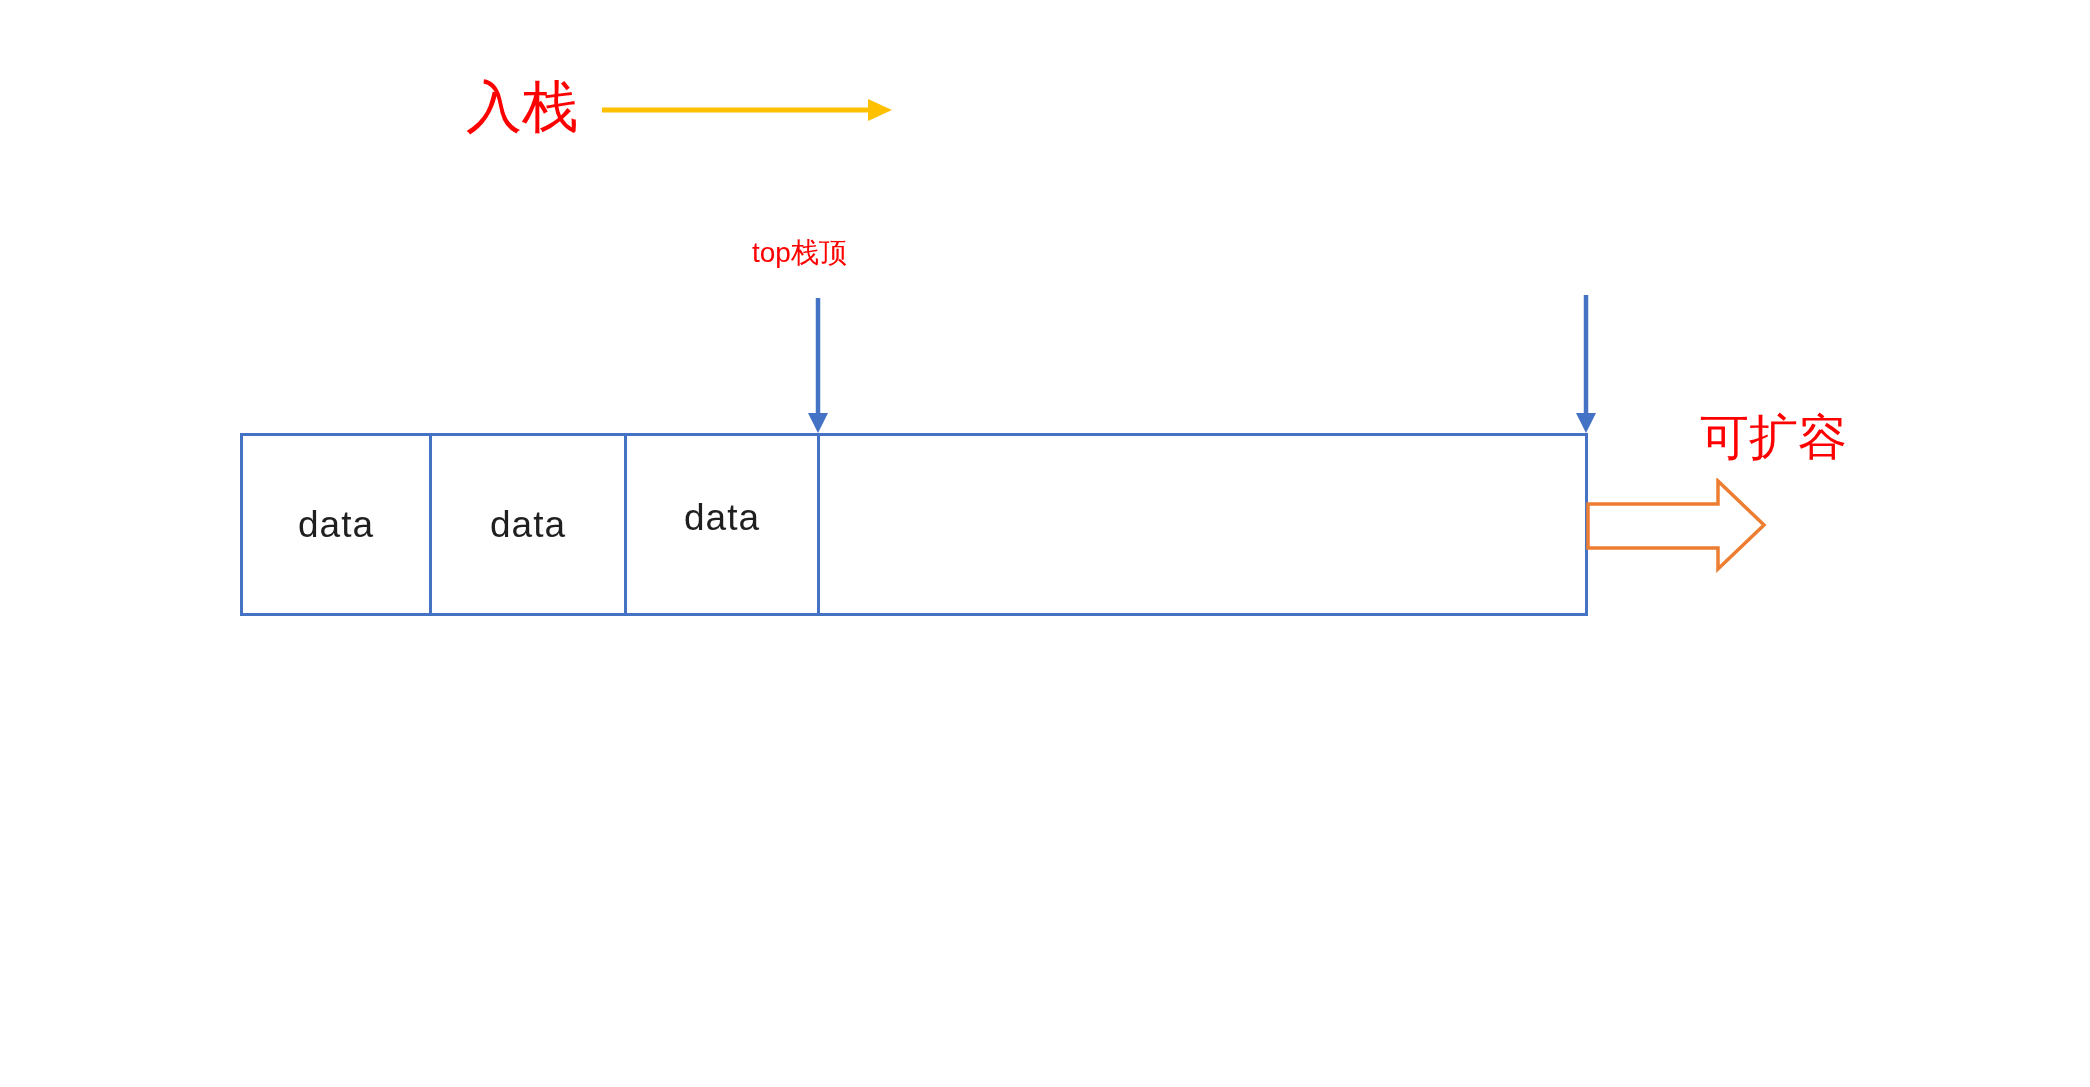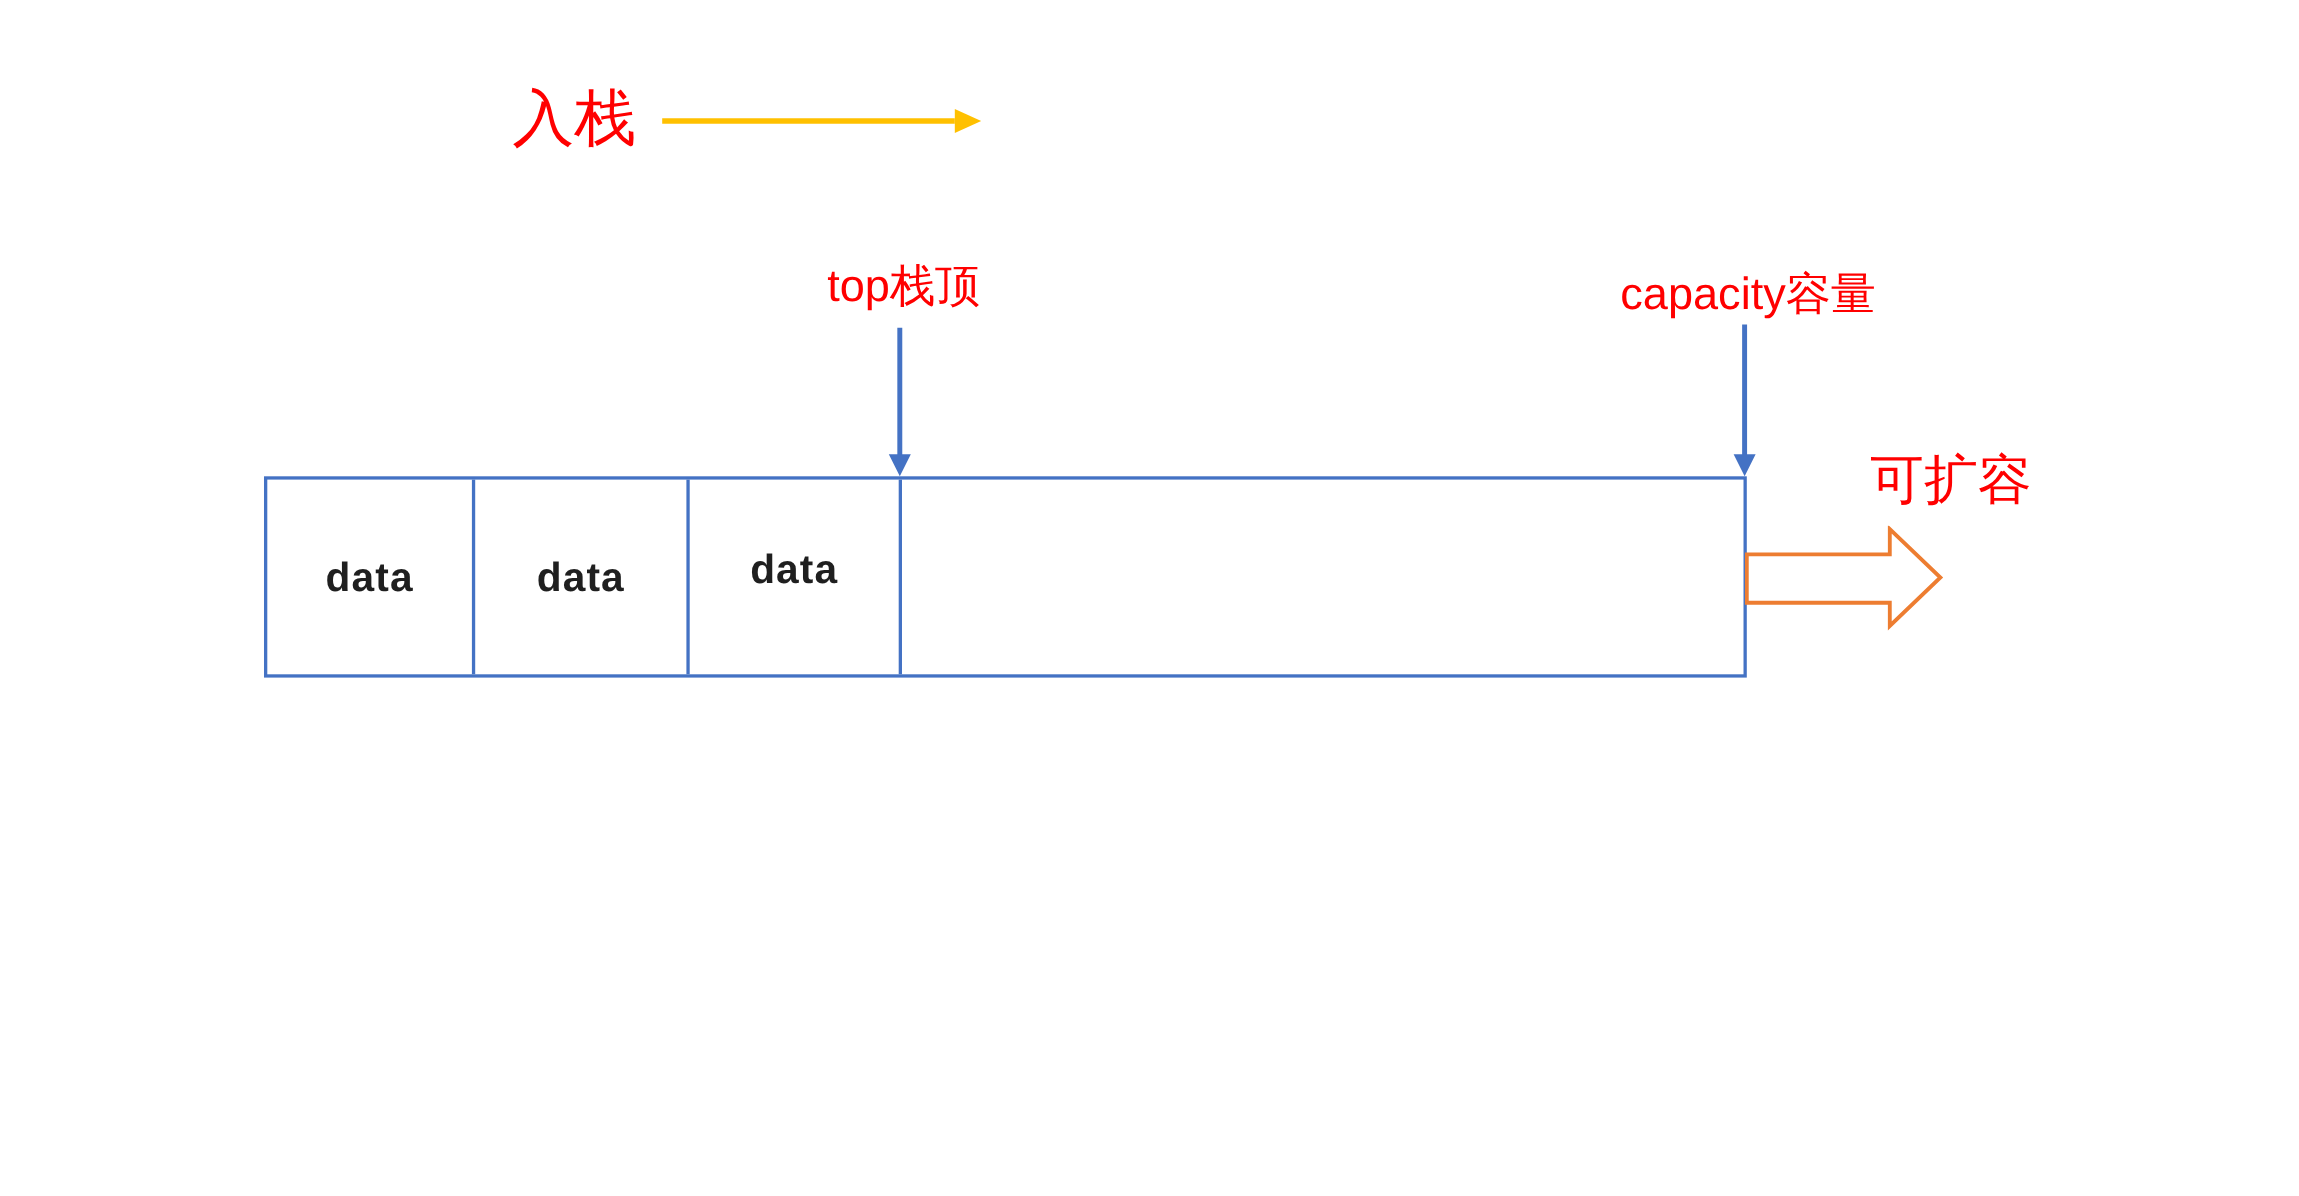--- a/index.html
+++ b/index.html
@@ -24,21 +24,21 @@
     line-height: 1.1;
   }
   .push-label {
     left: 466px;
     top: 76px;
     font-size: 56px;
   }
   .top-label {
     left: 752px;
     top: 238px;
-    font-size: 41px;
+    font-size: 28px;
   }
   .capacity-label {
     left: 1473px;
     top: 245px;
     font-size: 41px;
   }
   .expand-label {
     left: 1700px;
     top: 411px;
     font-size: 49px;
@@ -68,21 +68,21 @@
     align-items: center;
     justify-content: center;
     box-sizing: content-box;
   }
   .cell-1 { width: 186px; }
   .cell-2 { width: 192px; }
   .cell-3 { width: 190px; }
   .cell-free { flex: 1; border-right: none; }
   .cell-text {
     font-size: 37px;
-    font-weight: 700;
+    font-weight: 400;
     color: #1f1f1f;
     letter-spacing: 1px;
   }
   .cell-3 .cell-text { position: relative; top: -7px; }
 
   
   .bottom-line {
     left: 0;
     top: 1079px;
     width: 2090px;
@@ -102,21 +102,20 @@
     <polygon points="270,7 294,18 270,29" fill="#ffc000"></polygon>
   </svg>
 
   <span class="abs red-label top-label">top栈顶</span>
 
   <svg class="abs top-arrow" width="30" height="140" viewBox="0 0 30 140">
     <line x1="15" y1="2" x2="15" y2="120" stroke="#4472c4" stroke-width="4.5"></line>
     <polygon points="5,117 25,117 15,137" fill="#4472c4"></polygon>
   </svg>
 
-  <span class="abs red-label capacity-label">capacity容量</span>
 
   <svg class="abs cap-arrow" width="30" height="143" viewBox="0 0 30 143">
     <line x1="15" y1="2" x2="15" y2="123" stroke="#4472c4" stroke-width="4.5"></line>
     <polygon points="5,120 25,120 15,140" fill="#4472c4"></polygon>
   </svg>
 
   <div class="abs array-box">
     <div class="cell cell-1">
       <span class="cell-text">data</span>
     </div>

